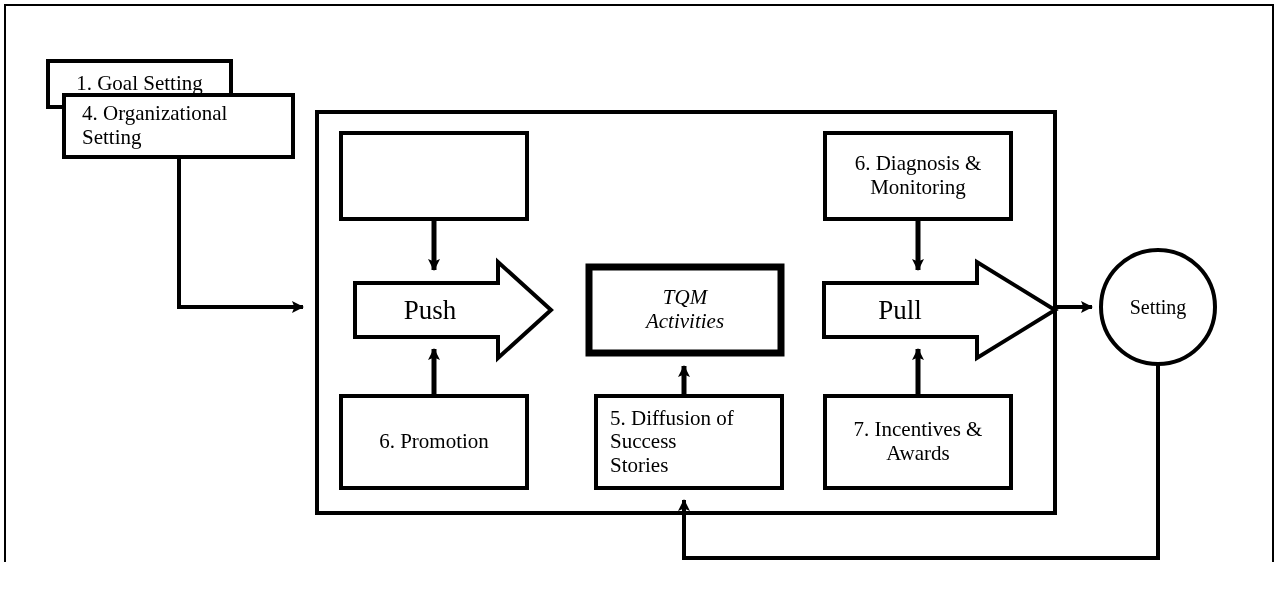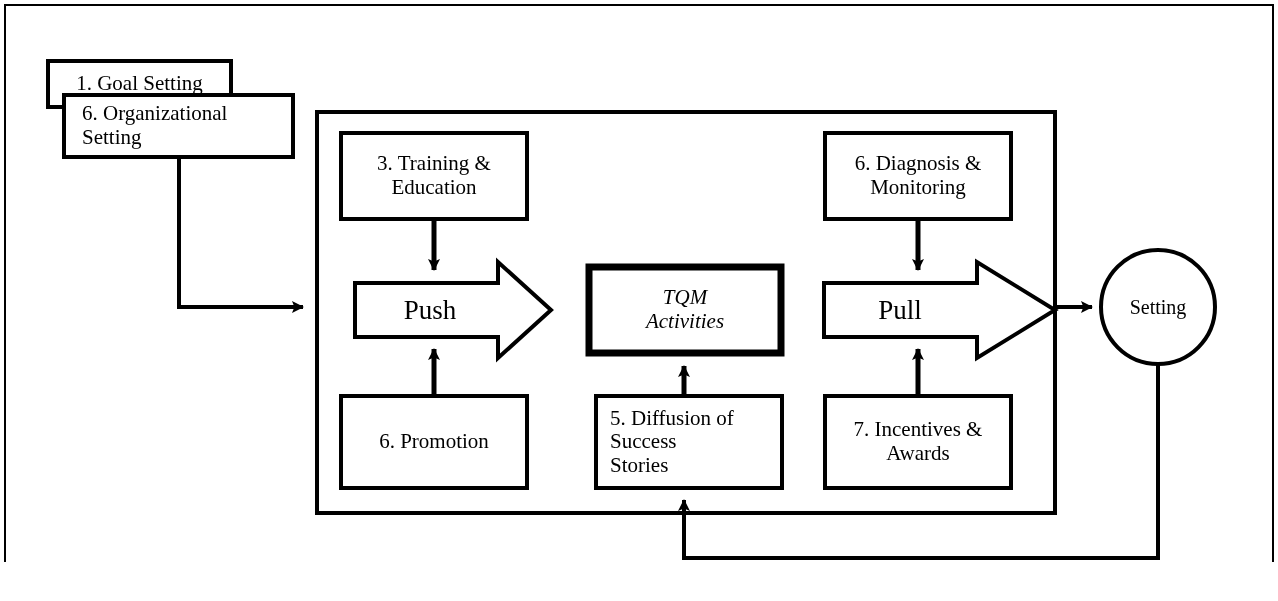--- a/index.html
+++ b/index.html
@@ -105,25 +105,23 @@
 
     <path d="M918,396 L918,349" fill="none" stroke="#000" stroke-width="5" marker-end="url(#ahb)"></path>
 
     <path d="M1055,307 L1092,307" fill="none" stroke="#000" stroke-width="4" marker-end="url(#ahb)"></path>
 
     <path d="M1158,364 L1158,558 L684,558 L684,500" fill="none" stroke="#000" stroke-width="4" marker-end="url(#ahb)"></path>
   </svg>
 
   <div class="node-label lbl-box" style="left:48px; top:61px; width:183px; height:46px;">1. Goal Setting</div>
 
-  <div class="node-label lbl-box" style="left:78px; top:95px; width:215px; height:62px; justify-content:flex-start; text-align:left; padding-left:4px;">6. Organizational
+  <div class="node-label lbl-box" style="left:78px; top:95px; width:215px; height:62px; justify-content:flex-start; text-align:left; padding-left:4px;">4. Organizational
 Setting</div>
 
-  <div class="node-label lbl-box" style="left:341px; top:133px; width:186px; height:86px;">3. Training &amp;
-Education</div>
 
   <div class="node-label lbl-box" style="left:825px; top:133px; width:186px; height:86px;">6. Diagnosis &amp;
 Monitoring</div>
 
   <div class="node-label lbl-box" style="left:341px; top:396px; width:186px; height:92px;">6. Promotion</div>
 
   <div class="node-label lbl-box" style="left:604px; top:396px; width:178px; height:92px; justify-content:flex-start; text-align:left; padding-left:6px;">5. Diffusion of
 Success
 Stories</div>
 

